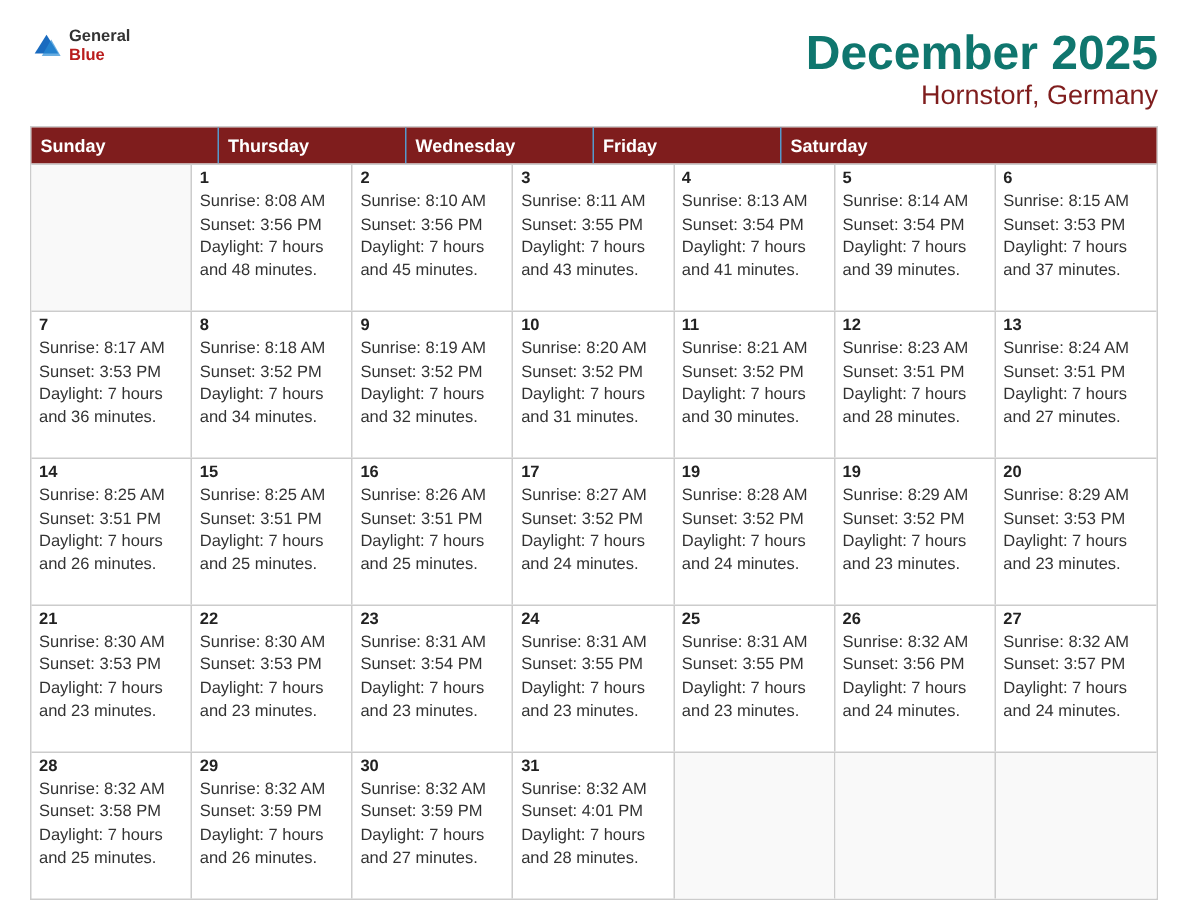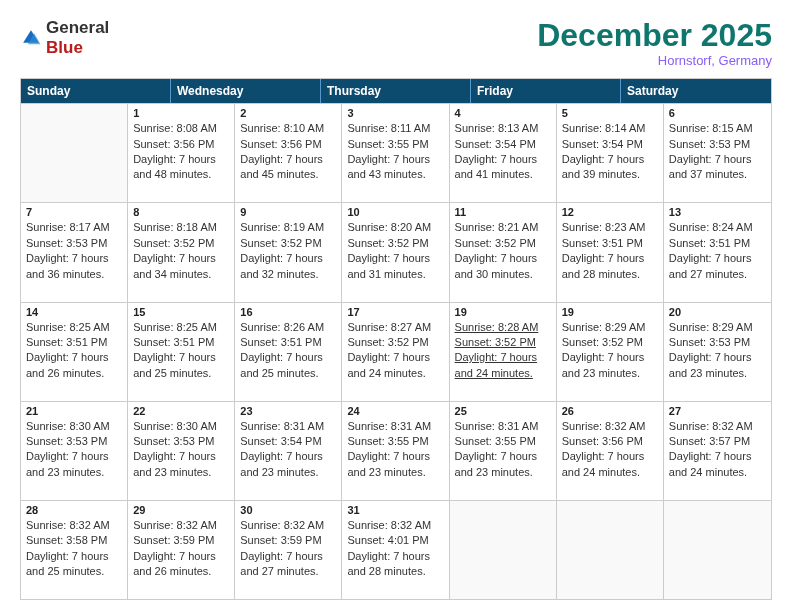--- a/index.html
+++ b/index.html
@@ -22,53 +22,53 @@
       justify-content: space-between;
       align-items: flex-start;
       margin-bottom: 10px;
     }
     .logo {
       display: flex;
       align-items: center;
       gap: 4px;
     }
     .logo-text {
-      font-size: 17px;
+      font-size: 11px;
       font-weight: bold;
       line-height: 1.2;
     }
     .logo-text .general { color: #333; }
     .logo-text .blue { color: #b91c1c; }
     .logo-icon {
       width: 22px;
       height: 22px;
     }
     .title-block {
       text-align: right;
     }
     .month-title {
       font-size: 32px;
       font-weight: bold;
       color: #0f766e;
       line-height: 1.1;
     }
     .location {
-      font-size: 13px;
-      color: #8b5cf6;
+      font-size: 18px;
+      color: #7f1d1d;
     }
     .calendar {
       border: 1px solid #ccc;
       flex: 1;
       display: flex;
       flex-direction: column;
     }
     .cal-header-row {
       display: grid;
-      grid-template-columns: repeat(5, 1fr);
-      background: #0c4a6e;
+      grid-template-columns: repeat(6, 1fr);
+      background: #7f1d1d;
     }
     .cal-header-cell {
       color: #fff;
       font-size: 12px;
       font-weight: bold;
       padding: 5px 6px;
       border-right: 1px solid #5599cc;
       text-align: left;
     }
     .cal-header-cell:last-child { border-right: none; }
@@ -123,22 +123,22 @@
     </div>
     <div class="title-block">
       <div class="month-title">December 2025</div>
       <div class="location">Hornstorf, Germany</div>
     </div>
   </div>
 
   <div class="calendar">
     <div class="cal-header-row" id="cal-header">
         <div class="cal-header-cell">Sunday</div>
+        <div class="cal-header-cell">Thursday</div>
         <div class="cal-header-cell">Wednesday</div>
-        <div class="cal-header-cell">Thursday</div>
         <div class="cal-header-cell">Friday</div>
         <div class="cal-header-cell">Saturday</div>
       </div>
     <div class="cal-body" id="cal-body">
         <div class="cal-week">
           <div class="cal-cell empty"></div>
           <div class="cal-cell">
             <span class="cell-date">1</span>
             <div class="cell-info" style="white-space: pre-line;">Sunrise: 8:08 AM
 Sunset: 3:56 PM
@@ -256,21 +256,21 @@
           </div>
           <div class="cal-cell">
             <span class="cell-date">17</span>
             <div class="cell-info" style="white-space: pre-line;">Sunrise: 8:27 AM
 Sunset: 3:52 PM
 Daylight: 7 hours
 and 24 minutes.</div>
           </div>
           <div class="cal-cell">
             <span class="cell-date">19</span>
-            <div class="cell-info" style="white-space: pre-line; text-decoration: underline;">Sunrise: 8:28 AM
+            <div class="cell-info" style="white-space: pre-line;">Sunrise: 8:28 AM
 Sunset: 3:52 PM
 Daylight: 7 hours
 and 24 minutes.</div>
           </div>
           <div class="cal-cell">
             <span class="cell-date">19</span>
             <div class="cell-info" style="white-space: pre-line;">Sunrise: 8:29 AM
 Sunset: 3:52 PM
 Daylight: 7 hours
 and 23 minutes.</div>

